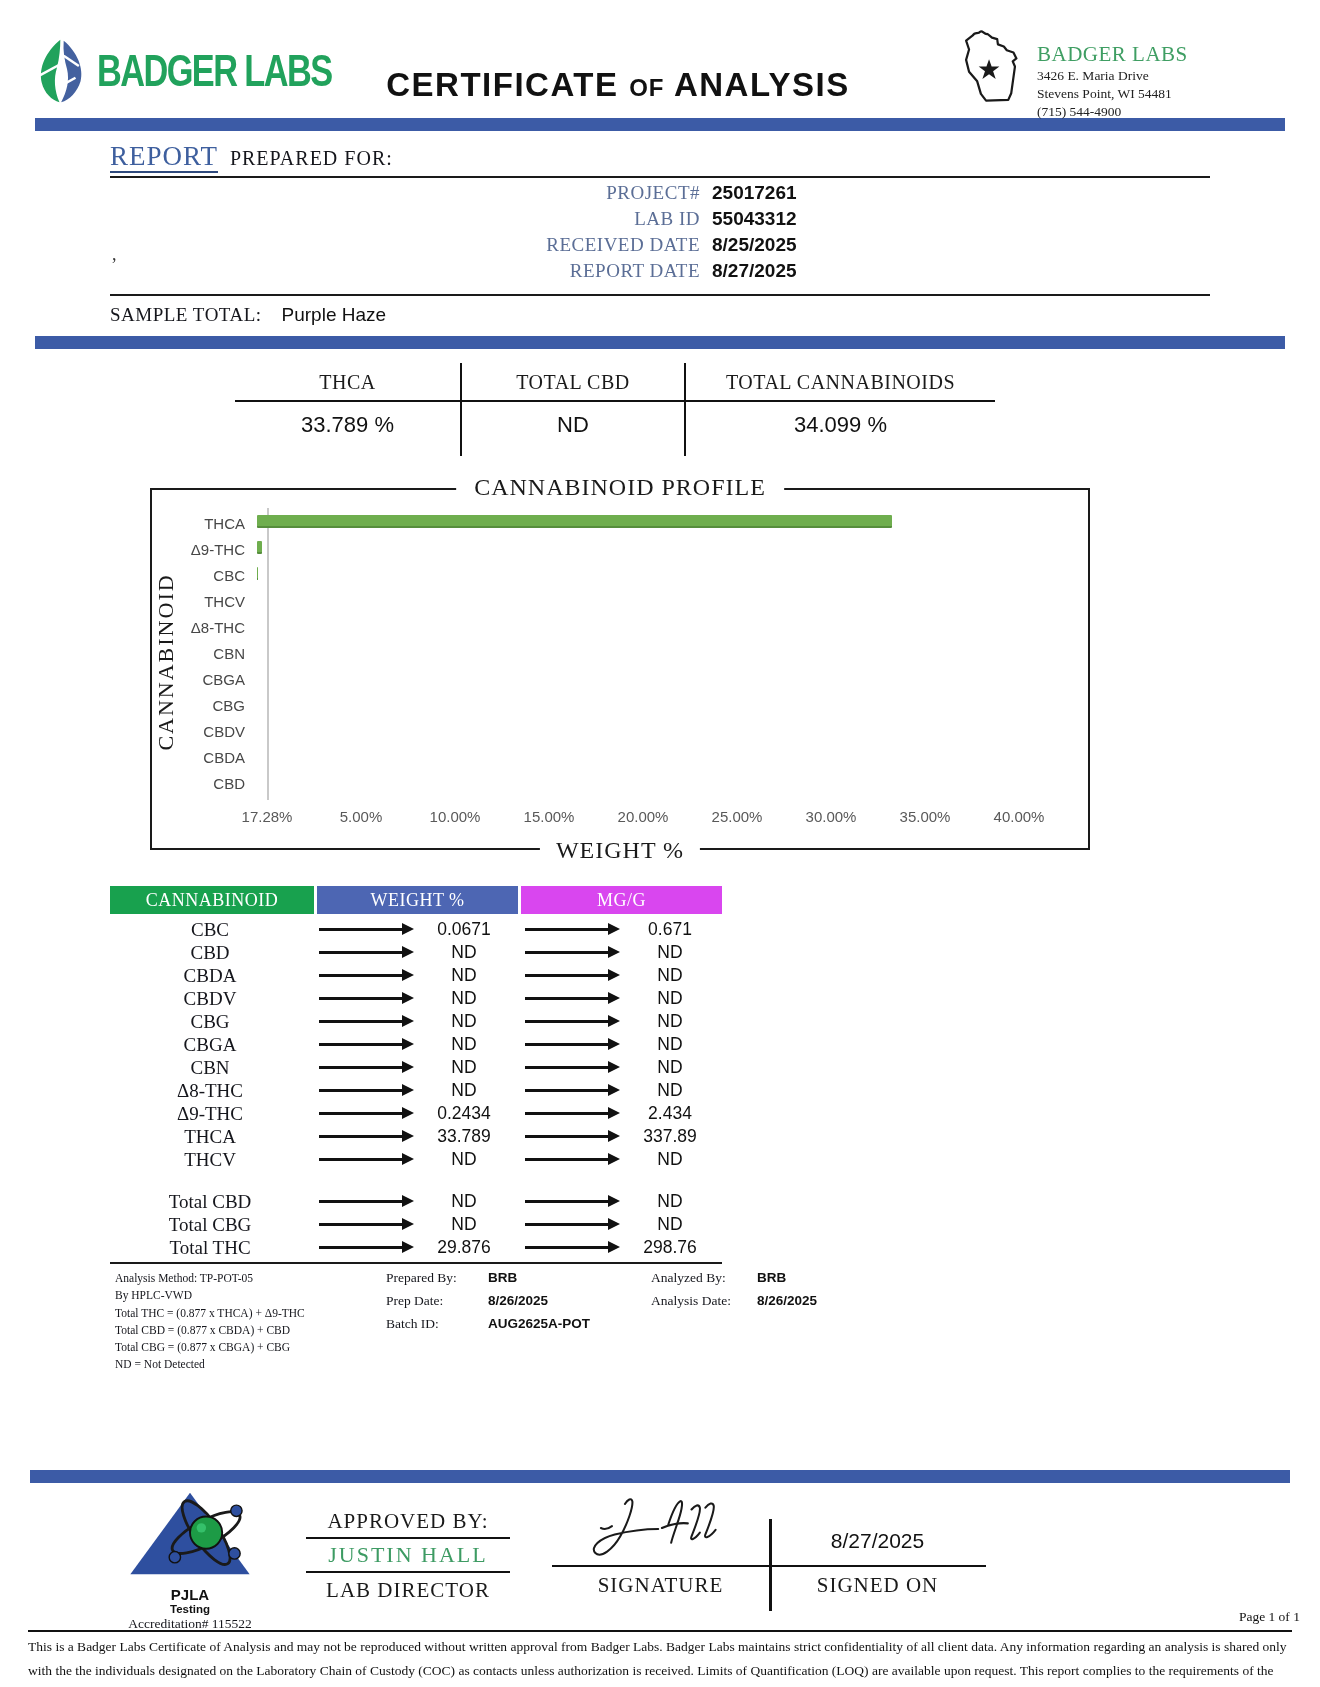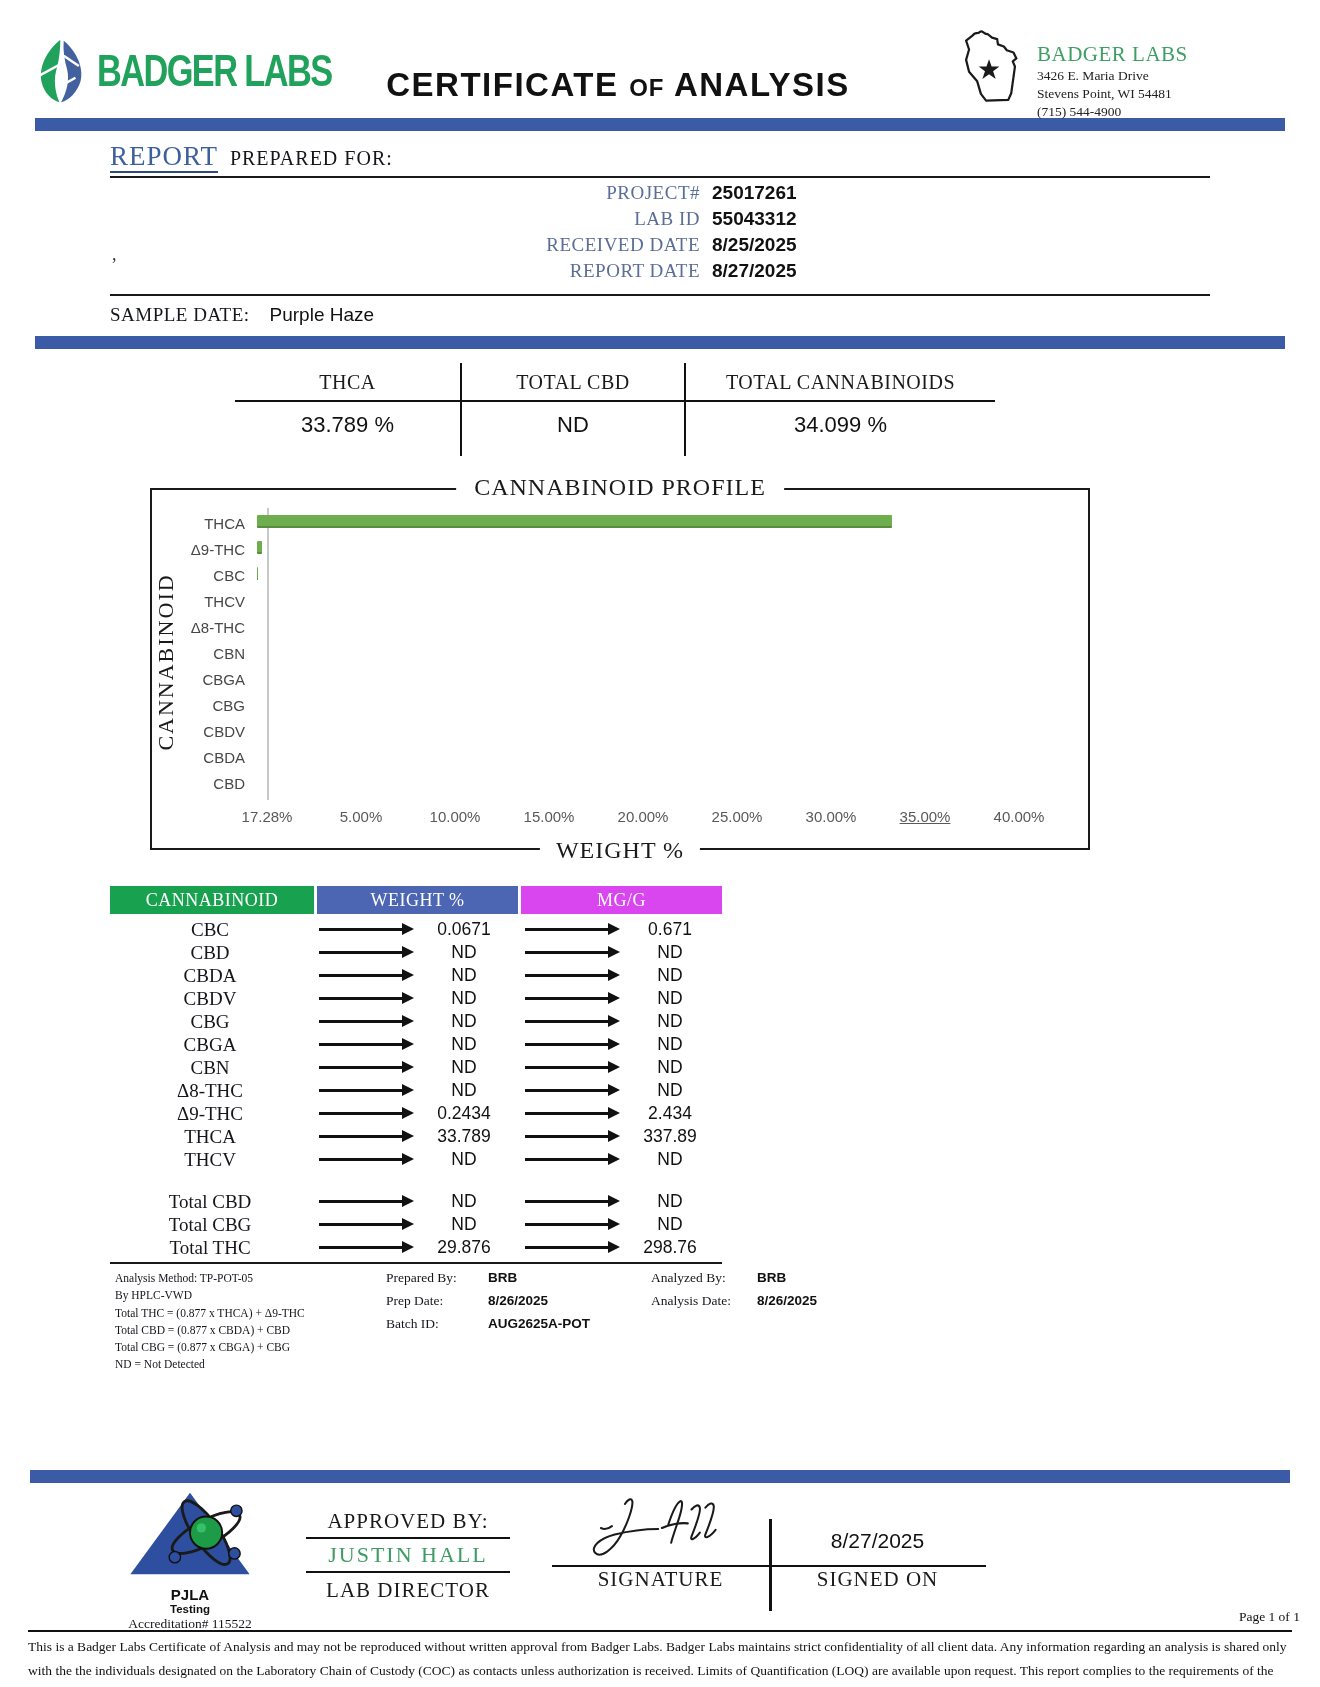--- a/index.html
+++ b/index.html
@@ -119,21 +119,21 @@
   .pjla-sub { font-family: "Liberation Sans", sans-serif; font-weight: bold; font-size: 11.5px; color: #111; }
   .pjla-accr { font-size: 13.5px; color: #15161c; margin-top: 1px; }
   .approved { position: absolute; left: 306px; top: 26px; width: 204px; text-align: center; }
   .ap-label { font-size: 21px; letter-spacing: 1px; padding-bottom: 3px; border-bottom: 2px solid #111; }
   .ap-name { font-size: 22px; letter-spacing: 2px; color: #3d9b63; padding: 3px 0 3px 0; border-bottom: 2px solid #111; }
   .ap-title { font-size: 21px; letter-spacing: 1px; padding-top: 5px; }
   .sigzone { position: absolute; left: 552px; top: 8px; width: 434px; }
   .sig-upper { display: flex; height: 76px; border-bottom: 2.5px solid #111; }
   .sig-upper .half { width: 50%; display: flex; justify-content: center; align-items: flex-end; }
   .sig-date { font-family: "Liberation Sans", sans-serif; font-size: 21px; color: #111; padding-bottom: 12px; }
-  .sig-labels { display: flex; }
+  .sig-labels { display: flex; padding-top: 6px; }
   .sig-labels .half { width: 50%; text-align: center; font-size: 21px; letter-spacing: 1px; }
   .sig-divider { position: absolute; left: 50%; top: 28px; width: 2.5px; height: 92px; background: #111; }
   .page-label { position: absolute; right: 20px; top: 126px; font-size: 13.5px; color: #111; }
   .disclaimer-rule { position: absolute; left: 28px; right: 28px; top: 147px; border-top: 2.5px solid #111; }
   .disclaimer { position: absolute; left: 28px; right: 26px; top: 152px; font-size: 13.5px; line-height: 1.8; color: #111; }
 </style>
 </head>
 <body>
 
 <div class="page">
@@ -188,21 +188,21 @@
         <div class="rp-row">
           <span class="rp-label">RECEIVED DATE</span>
           <span class="rp-value">8/25/2025</span>
         </div>
         <div class="rp-row">
           <span class="rp-label">REPORT DATE</span>
           <span class="rp-value">8/27/2025</span>
         </div>
       </div>
     <div class="sample-row">
-      <span class="sample-label">SAMPLE DATE:</span>
+      <span class="sample-label">SAMPLE TOTAL:</span>
       <span class="sample-value">Purple Haze</span>
     </div>
   </div>
 
   <div class="blue-bar"></div>
 
   <div class="summary">
     <div class="sum-col">
       <div class="sum-head">THCA</div>
       <div class="sum-val">33.789 %</div>
@@ -275,21 +275,21 @@
           </div>
         </div>
       <div class="chart-ticks">
           <span class="c-tick" style="left: 115px;">17.28%</span>
           <span class="c-tick" style="left: 209px;">5.00%</span>
           <span class="c-tick" style="left: 303px;">10.00%</span>
           <span class="c-tick" style="left: 397px;">15.00%</span>
           <span class="c-tick" style="left: 491px;">20.00%</span>
           <span class="c-tick" style="left: 585px;">25.00%</span>
           <span class="c-tick" style="left: 679px;">30.00%</span>
-          <span class="c-tick" style="left: 773px; text-decoration: underline;">35.00%</span>
+          <span class="c-tick" style="left: 773px;">35.00%</span>
           <span class="c-tick" style="left: 867px;">40.00%</span>
         </div>
       <div class="chart-xlabel">WEIGHT %</div>
     </div>
   </div>
 
   <div class="ctable">
     <div class="ct-head">
       <div class="ct-head-cell">CANNABINOID</div>
       <div class="ct-head-cell">WEIGHT %</div>

